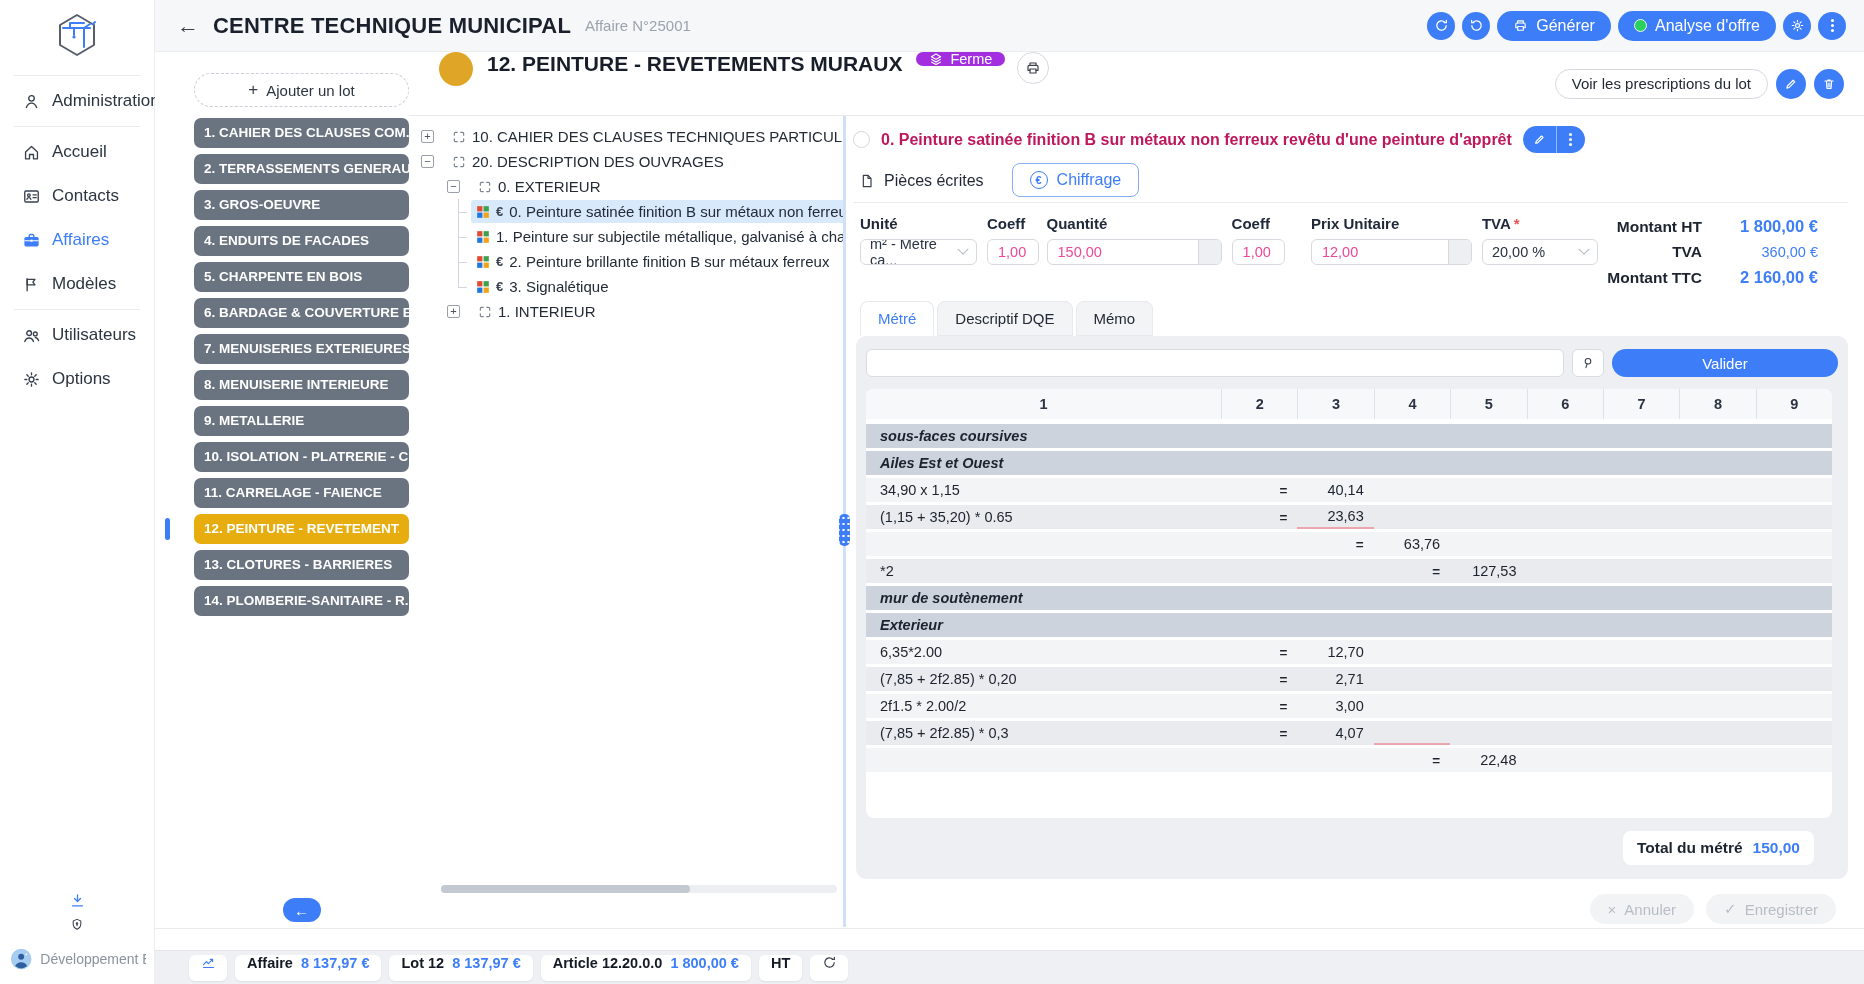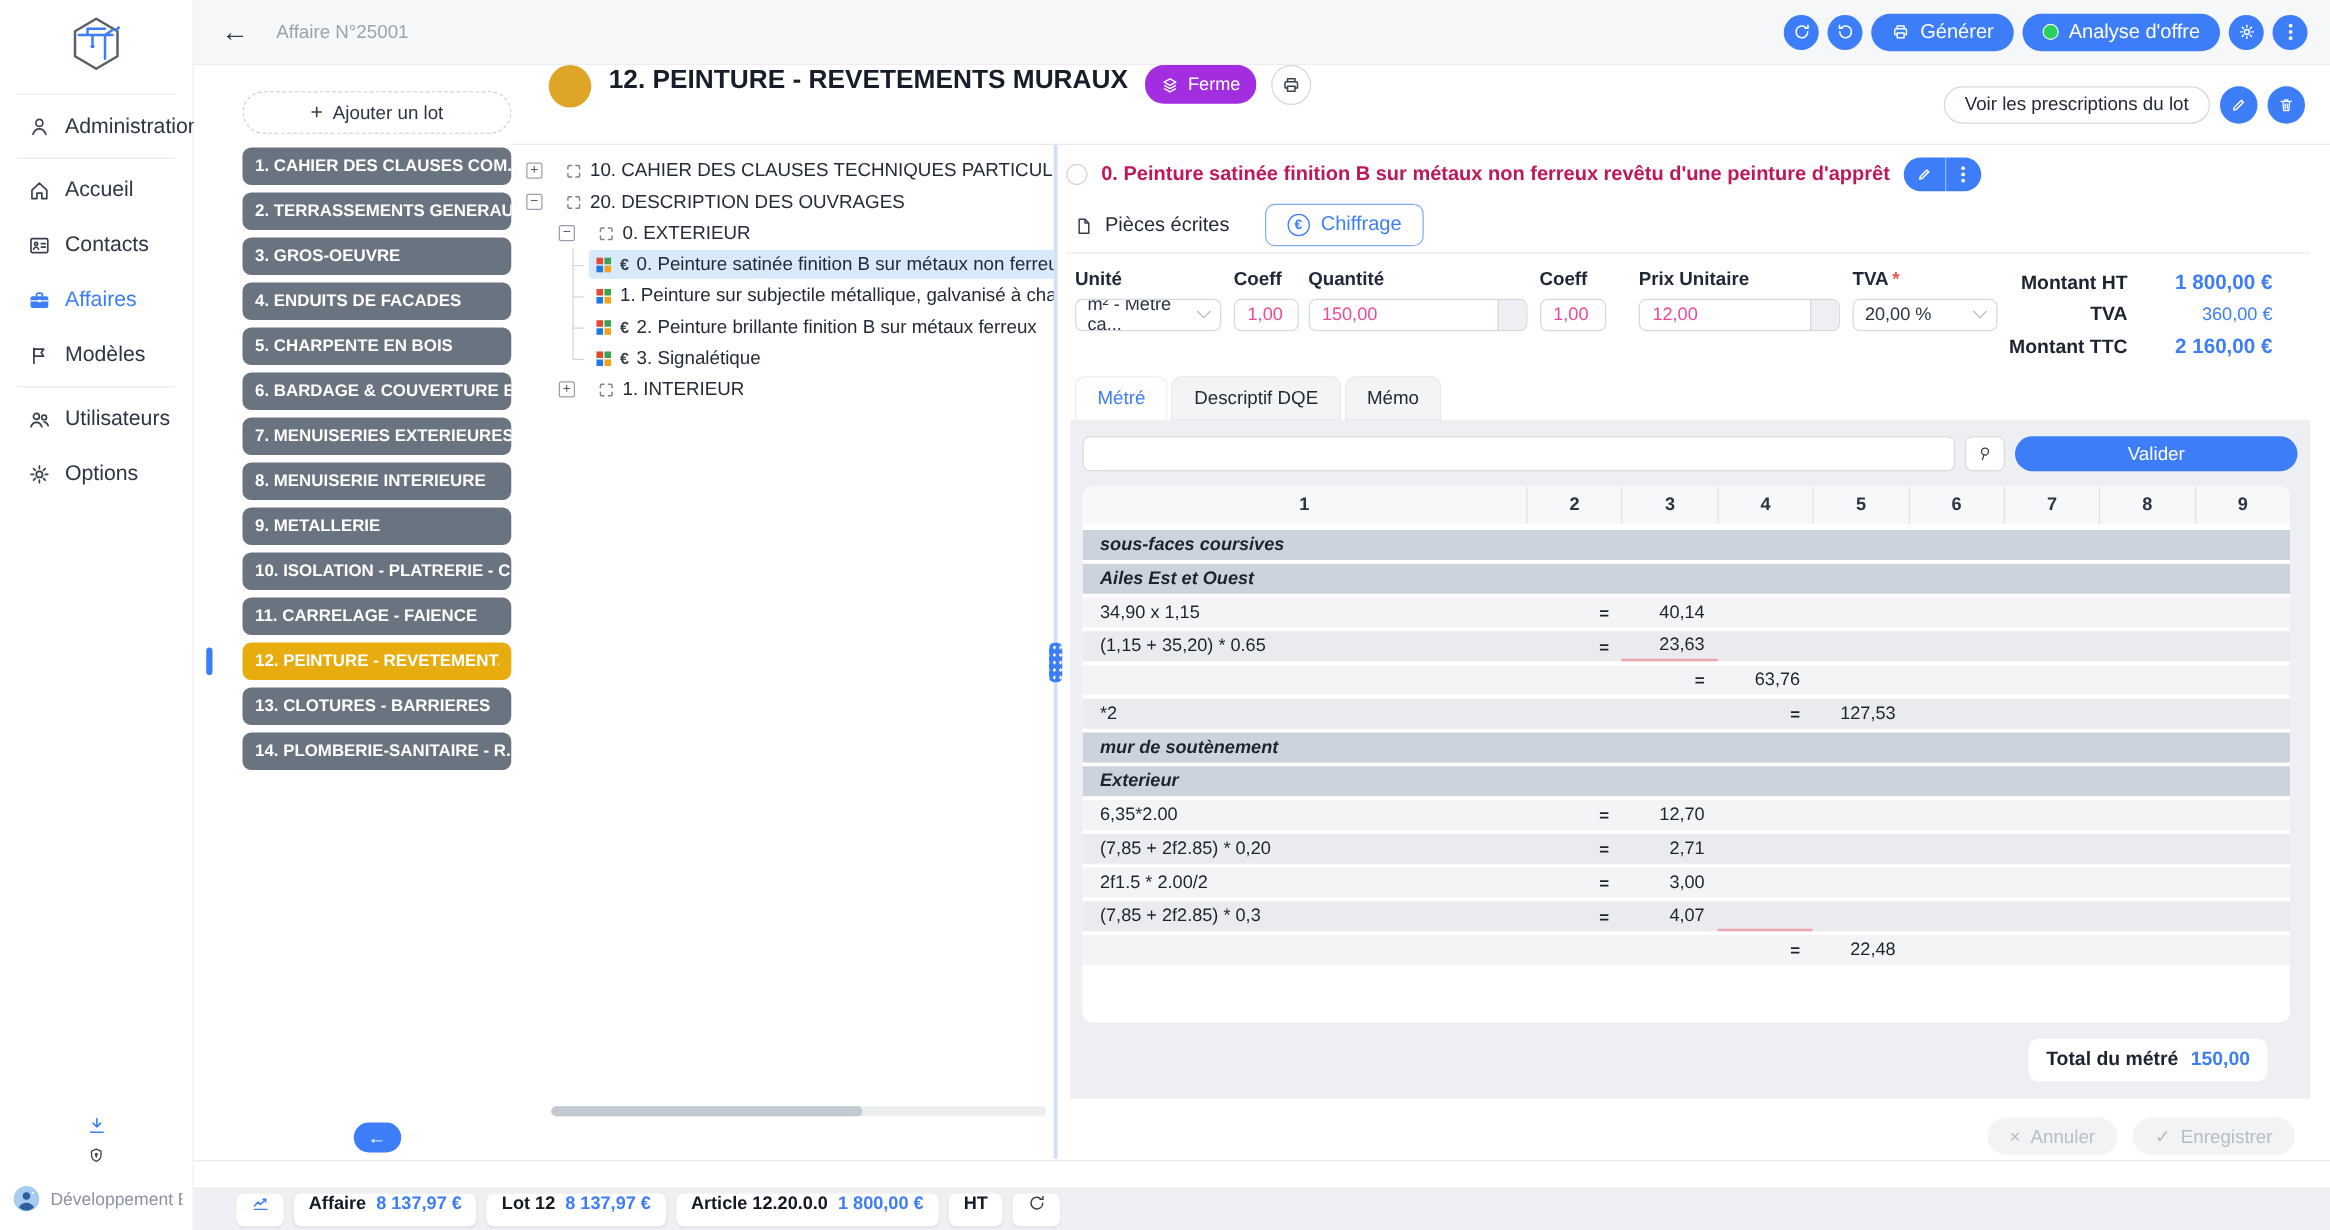--- a/index.html
+++ b/index.html
@@ -45,21 +45,21 @@
 .lot-chip.active::before{content:"";position:absolute;left:0;top:4px;width:5px;height:22px;background:#3d7ef8;border-radius:3px}
 .lot-chip.active{overflow:visible}
 .lot-chip.active::before{left:-29px}
 .lot-chip.active .chip-txt{display:block;overflow:hidden;white-space:nowrap}
 .collapse-btn{position:absolute;bottom:28px;left:50%;transform:translateX(-50%);width:38px;height:24px;border-radius:12px;background:#3d7ef8;color:#fff;font-size:15px;display:flex;align-items:center;justify-content:center;cursor:pointer}
 
 .center-col{flex:1;display:flex;flex-direction:column;min-width:0}
 .content-header{height:63px;display:flex;padding:0 20px 0 30px;flex:none}
 .lot-dot{width:34px;height:34px;border-radius:50%;background:#dfa526;flex:none}
 .lot-title{font-size:21px;font-weight:bold;color:#171e29;margin-left:14px;white-space:nowrap}
-.status-badge{margin-left:14px;height:31px;border-radius:15px;background:#a32ee0;color:#fff;font-size:14.5px;display:flex;align-items:center;gap:7px;padding:0 13px}
+.status-badge{margin-left:14px;height:14px;border-radius:15px;background:#a32ee0;color:#fff;font-size:14.5px;display:flex;align-items:center;gap:7px;padding:0 13px}
 .status-badge .icn{width:14px;height:14px}
 .print-circle{margin-left:12px;width:32px;height:32px;border-radius:50%;border:1px solid #d5d9df;background:#fff;display:flex;align-items:center;justify-content:center;cursor:pointer}
 .print-circle .icn{width:16px;height:16px}
 .header-actions{margin-left:auto;display:flex;align-items:center;gap:8px}
 .outline-pill{height:30px;border-radius:15px;border:1px solid #d5d9df;background:#fff;font-size:15px;color:#222a36;display:flex;align-items:center;padding:0 16px;cursor:pointer;white-space:nowrap}
 .round-blue{width:30px;height:30px;border-radius:50%;background:#3d7ef8;display:flex;align-items:center;justify-content:center;cursor:pointer}
 .round-blue .icn{width:14px;height:14px}
 
 .content-body{flex:1;display:flex;border-top:1px solid #e7e9ee;min-height:0;margin-bottom:23px;padding-left:6px}
 
@@ -114,21 +114,21 @@
 .trow-tot{display:flex;align-items:baseline;justify-content:flex-end;gap:12px}
 .tot-label{font-size:15.5px;font-weight:bold;color:#1c2430;text-align:right}
 .tot-val{width:104px;text-align:right;color:#3d7ef8;font-size:16.5px;font-weight:bold;white-space:nowrap}
 .trow-tot.mid .tot-label{font-weight:bold}
 .trow-tot.mid .tot-val{font-size:14.5px;font-weight:normal}
 
 
 .subtabs{display:flex;gap:3px;margin:14px 0 0 7px;flex:none}
 .subtab{padding:8px 17px;font-size:15px;border:1px solid #e7e9ed;border-radius:8px 8px 0 0;background:#f3f4f6;color:#222a36;cursor:pointer}
 .subtab.active{background:#fff;color:#3d7ef8;border-bottom-color:#fff}
-.metre-panel{background:#edeff3;border-radius:0;margin-left:3px;padding:13px 10px 12px;flex:none}
+.metre-panel{background:#edeff3;border-radius:10px;margin-left:3px;padding:13px 10px 12px;flex:none}
 .metre-toolbar{display:flex;gap:8px;align-items:center}
 .metre-input{flex:1;height:28px;border:1px solid #d9dce0;border-radius:6px;background:#fff;padding:0 10px;font-size:14.5px;outline:none;font-family:inherit}
 .pin-btn{width:32px;height:28px;border:1px solid #d9dce0;border-radius:6px;background:#fff;display:flex;align-items:center;justify-content:center;cursor:pointer;flex:none}
 .pin-btn .icn{width:14px;height:14px}
 .valider-btn{width:226px;height:28px;border-radius:14px;background:#3d7ef8;color:#fff;font-size:15px;display:flex;align-items:center;justify-content:center;cursor:pointer;flex:none}
 .mtable{background:#fff;border-radius:8px;margin-top:12px;margin-right:6px;padding-bottom:8px;overflow:hidden}
 .mhead,.mrow{display:grid;grid-template-columns:355px repeat(8,1fr)}
 .mhead{height:30px;margin-bottom:5px;background:#f7f8fa;align-items:center}
 .mhead .th{text-align:center;font-size:14.5px;font-weight:bold;color:#2a3342;height:100%;display:flex;align-items:center;justify-content:center}
 .mhead .th+.th{border-left:1px solid #dfe2e7}
@@ -272,20 +272,21 @@
         </span>
         <span class="user-name">Développement E...</span>
       </div>
     </div>
   </aside>
 
   <div class="main">
 
     <header class="topbar">
       <span class="back-btn">←</span>
+      <span class="topbar-title">CENTRE TECHNIQUE MUNICIPAL</span>
       <span class="topbar-sub">Affaire N°25001</span>
       <div class="topbar-actions">
         <div class="cbtn">
           <span class="icn">
               <svg viewBox="0 0 24 24" fill="none" stroke="#fff" stroke-width="2" stroke-linecap="round">
                 <path d="M19.5 12a7.5 7.5 0 1 1-2.2-5.3"></path>
                 <path d="M19.8 3.6v3.6h-3.6"></path>
               </svg>
             </span>
         </div>

